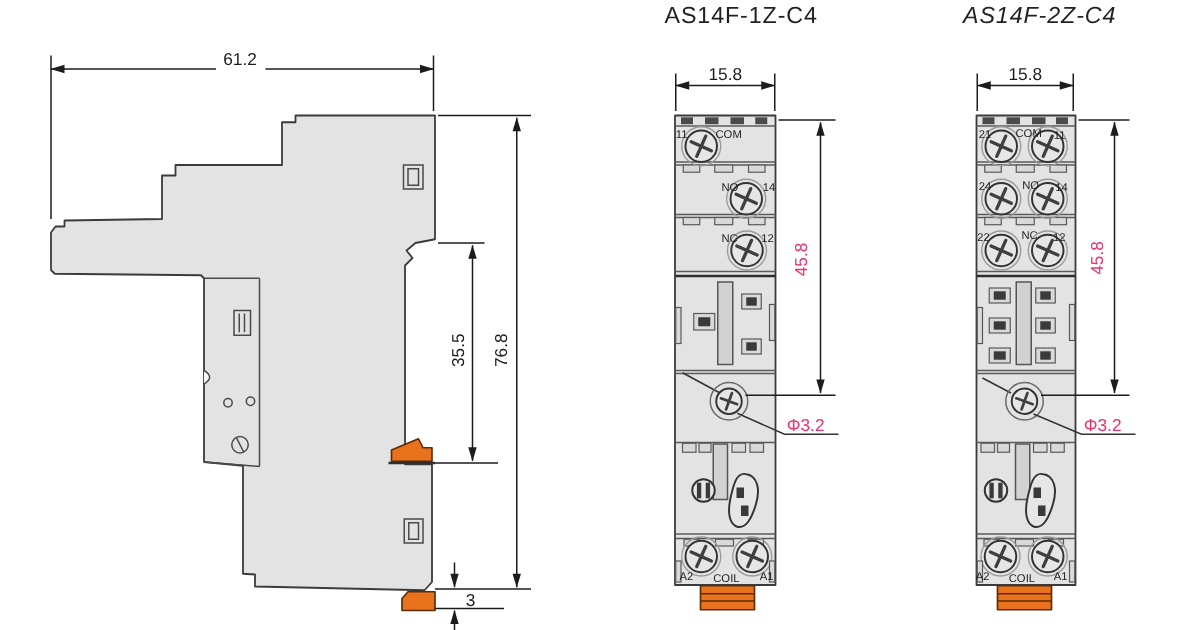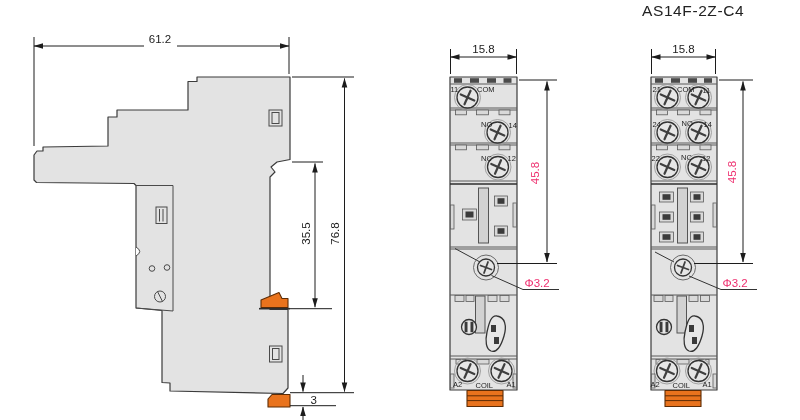--- a/index.html
+++ b/index.html
@@ -5,21 +5,21 @@
   html,body { margin:0; padding:0; background:#fff; }
   #stage {
     position:relative; width:800px; height:420px; background:#ffffff;
     font-family:"Liberation Sans", sans-serif; overflow:hidden;
   }
   .vtitle {
     position:absolute; top:2px; font:400 15.5px "Liberation Sans", sans-serif;
     color:#222; letter-spacing:0.6px; white-space:nowrap;
   }
   #title-1z { left:443px; }
-  #title-2z { left:642px; }
+  #title-2z { left:642px;font-style:italic; }
   svg { position:absolute; left:0; top:0; }
 
   .body   { fill:#e3e3e3; stroke:#3b3b3b; stroke-width:1.2; stroke-linejoin:round; }
   .inner  { fill:none; stroke:#4a4a4a; stroke-width:1; }
   .innerw { fill:#ffffff; stroke:#4a4a4a; stroke-width:1; }
   .thin   { stroke:#5a5a5a; stroke-width:1; fill:none; }
   .thick  { stroke:#2e2e2e; stroke-width:1.6; fill:none; }
   .tab    { fill:#d9d9d9; stroke:#5a5a5a; stroke-width:0.8; }
   .darkr  { fill:#3a3a3a; stroke:none; }
   .notch  { fill:#4a4a4a; stroke:none; }
@@ -35,20 +35,21 @@
   .lead   { stroke:#333; stroke-width:1; fill:none; }
   .dimtxt { font:11.5px "Liberation Sans", sans-serif; fill:#1c1c1c; }
   .pink   { fill:#ee2e6e; }
   .term   { font:7.5px "Liberation Sans", sans-serif; fill:#222; }
 </style>
 </head>
 <body>
 
 <div id="stage">
 
+  <div id="title-1z" class="vtitle">AS14F-1Z-C4</div>
   <div id="title-2z" class="vtitle">AS14F-2Z-C4</div>
 
   <svg width="800" height="420" viewBox="0 0 800 420">
     <defs>
       <marker id="arw" viewBox="0 0 10 7" refX="9.4" refY="3.5" markerWidth="10" markerHeight="7" orient="auto-start-reverse">
         <path d="M0.4,0.7 L9.8,3.5 L0.4,6.3 Z" fill="#1c1c1c"></path>
       </marker>
       <g id="scr">
         <circle class="scrc" r="10.5"></circle>
         <g transform="rotate(24)">

